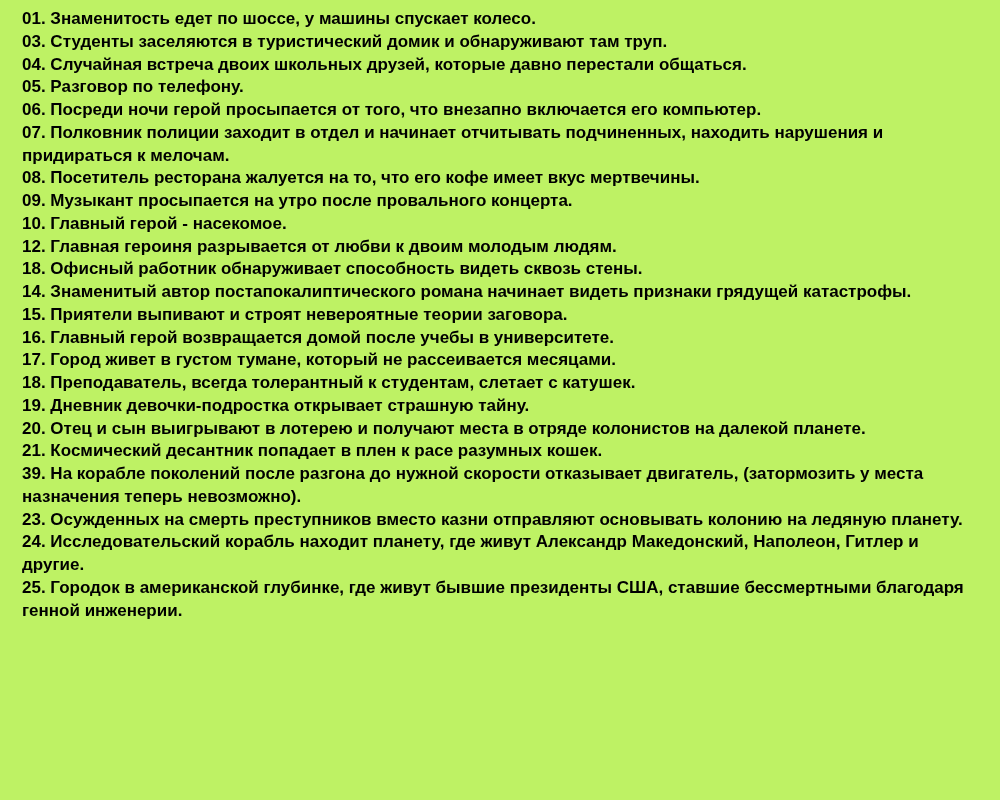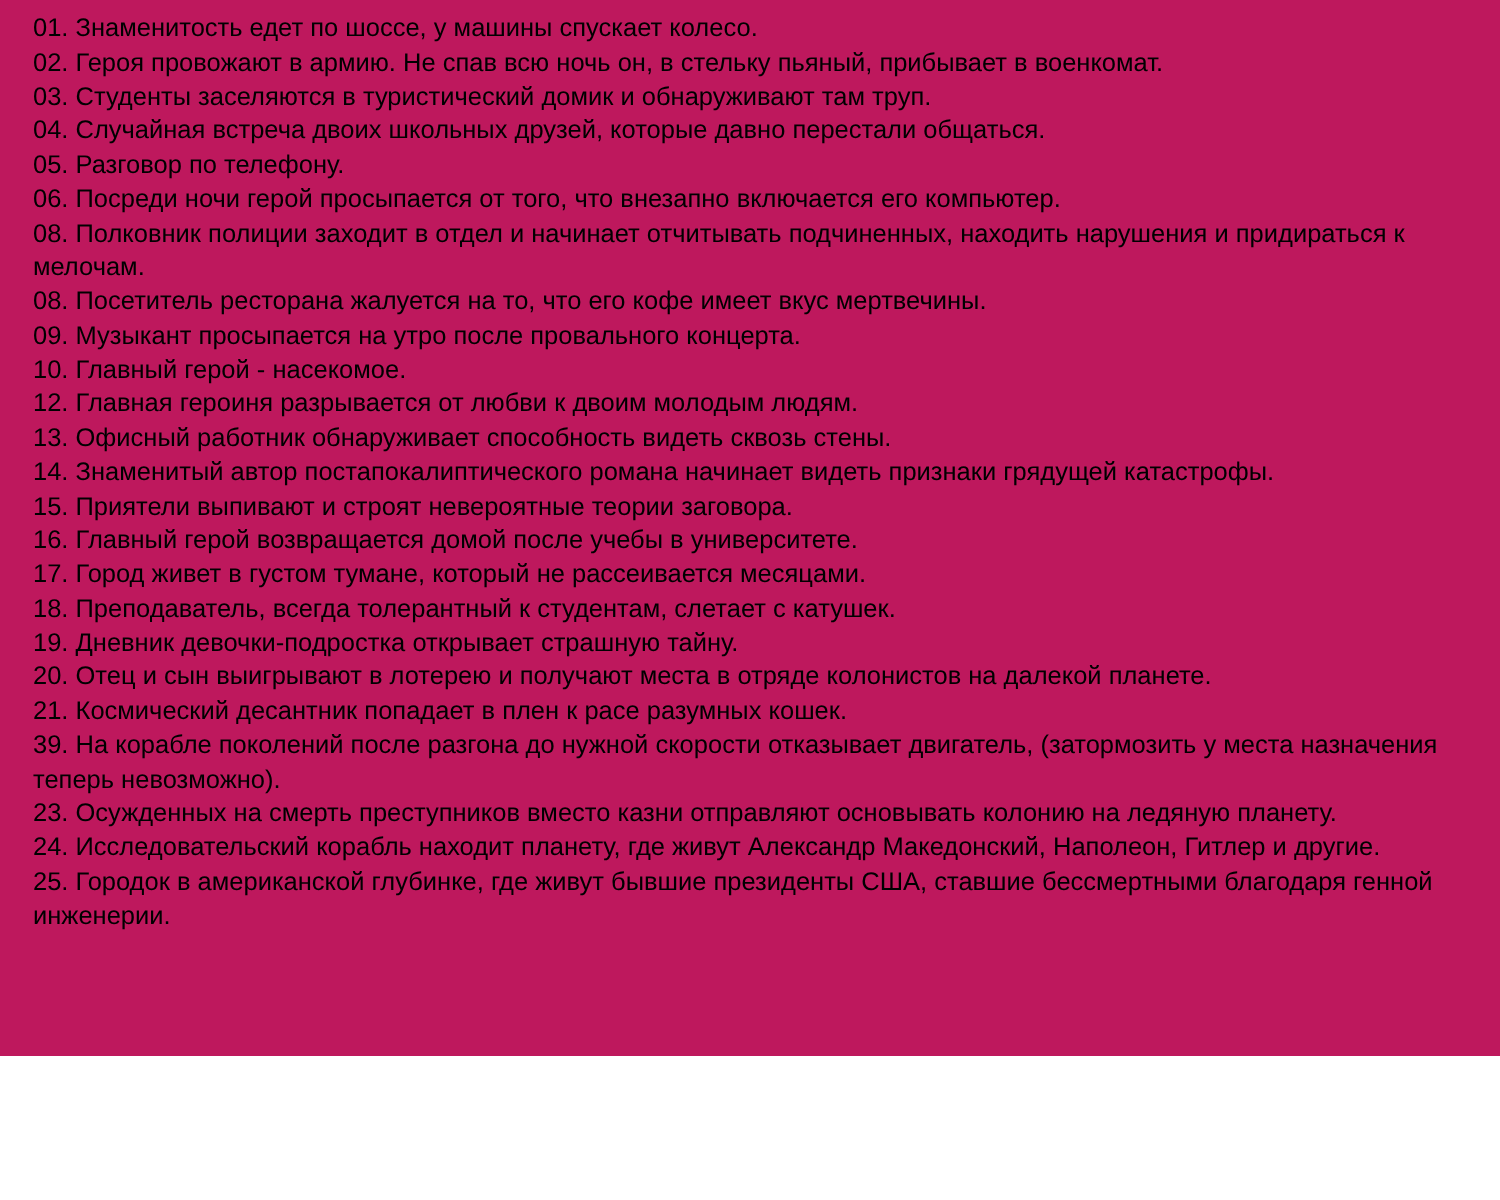--- a/index.html
+++ b/index.html
@@ -2,25 +2,26 @@
 <html lang="ru"><head>
 <meta charset="utf-8">
 <style>
   html, body {
     margin: 0;
     padding: 0;
     background: #ffffff;
   }
   .page {
     width: 1000px;
-    height: 704px;
-    background: #be185d;
+    height: 800px;
+    background: #bef264;
     box-sizing: border-box;
     padding: 8px 0 0 22px;
     overflow: hidden;
+    font-weight: bold;
   }
   .story-list {
     width: 945px;
   }
   .story-item {
     margin: 0;
     padding: 0;
     font-family: "Liberation Sans", "DejaVu Sans", sans-serif;
     font-size: 17px;
     line-height: 22.75px;
@@ -29,31 +30,30 @@
     word-spacing: 0;
   }
 </style>
 </head>
 <body>
 
 <main class="page">
   <div class="story-list">
 
   <p class="story-item">01. Знаменитость едет по шоссе, у машины спускает колесо.</p>
-      <p class="story-item">02. Героя провожают в армию. Не спав всю ночь он, в стельку пьяный, прибывает в военкомат.</p>
       <p class="story-item">03. Студенты заселяются в туристический домик и обнаруживают там труп.</p>
       <p class="story-item">04. Случайная встреча двоих школьных друзей, которые давно перестали общаться.</p>
       <p class="story-item">05. Разговор по телефону.</p>
       <p class="story-item">06. Посреди ночи герой просыпается от того, что внезапно включается его компьютер.</p>
-      <p class="story-item">08. Полковник полиции заходит в отдел и начинает отчитывать подчиненных, находить нарушения и придираться к мелочам.</p>
+      <p class="story-item">07. Полковник полиции заходит в отдел и начинает отчитывать подчиненных, находить нарушения и придираться к мелочам.</p>
       <p class="story-item">08. Посетитель ресторана жалуется на то, что его кофе имеет вкус мертвечины.</p>
       <p class="story-item">09. Музыкант просыпается на утро после провального концерта.</p>
       <p class="story-item">10. Главный герой - насекомое.</p>
       <p class="story-item">12. Главная героиня разрывается от любви к двоим молодым людям.</p>
-      <p class="story-item">13. Офисный работник обнаруживает способность видеть сквозь стены.</p>
+      <p class="story-item">18. Офисный работник обнаруживает способность видеть сквозь стены.</p>
       <p class="story-item">14. Знаменитый автор постапокалиптического романа начинает видеть признаки грядущей катастрофы.</p>
       <p class="story-item">15. Приятели выпивают и строят невероятные теории заговора.</p>
       <p class="story-item">16. Главный герой возвращается домой после учебы в университете.</p>
       <p class="story-item">17. Город живет в густом тумане, который не рассеивается месяцами.</p>
       <p class="story-item">18. Преподаватель, всегда толерантный к студентам, слетает с катушек.</p>
       <p class="story-item">19. Дневник девочки-подростка открывает страшную тайну.</p>
       <p class="story-item">20. Отец и сын выигрывают в лотерею и получают места в отряде колонистов на далекой планете.</p>
       <p class="story-item">21. Космический десантник попадает в плен к расе разумных кошек.</p>
       <p class="story-item">39. На корабле поколений после разгона до нужной скорости отказывает двигатель, (затормозить у места назначения теперь невозможно).</p>
       <p class="story-item">23. Осужденных на смерть преступников вместо казни отправляют основывать колонию на ледяную планету.</p>

